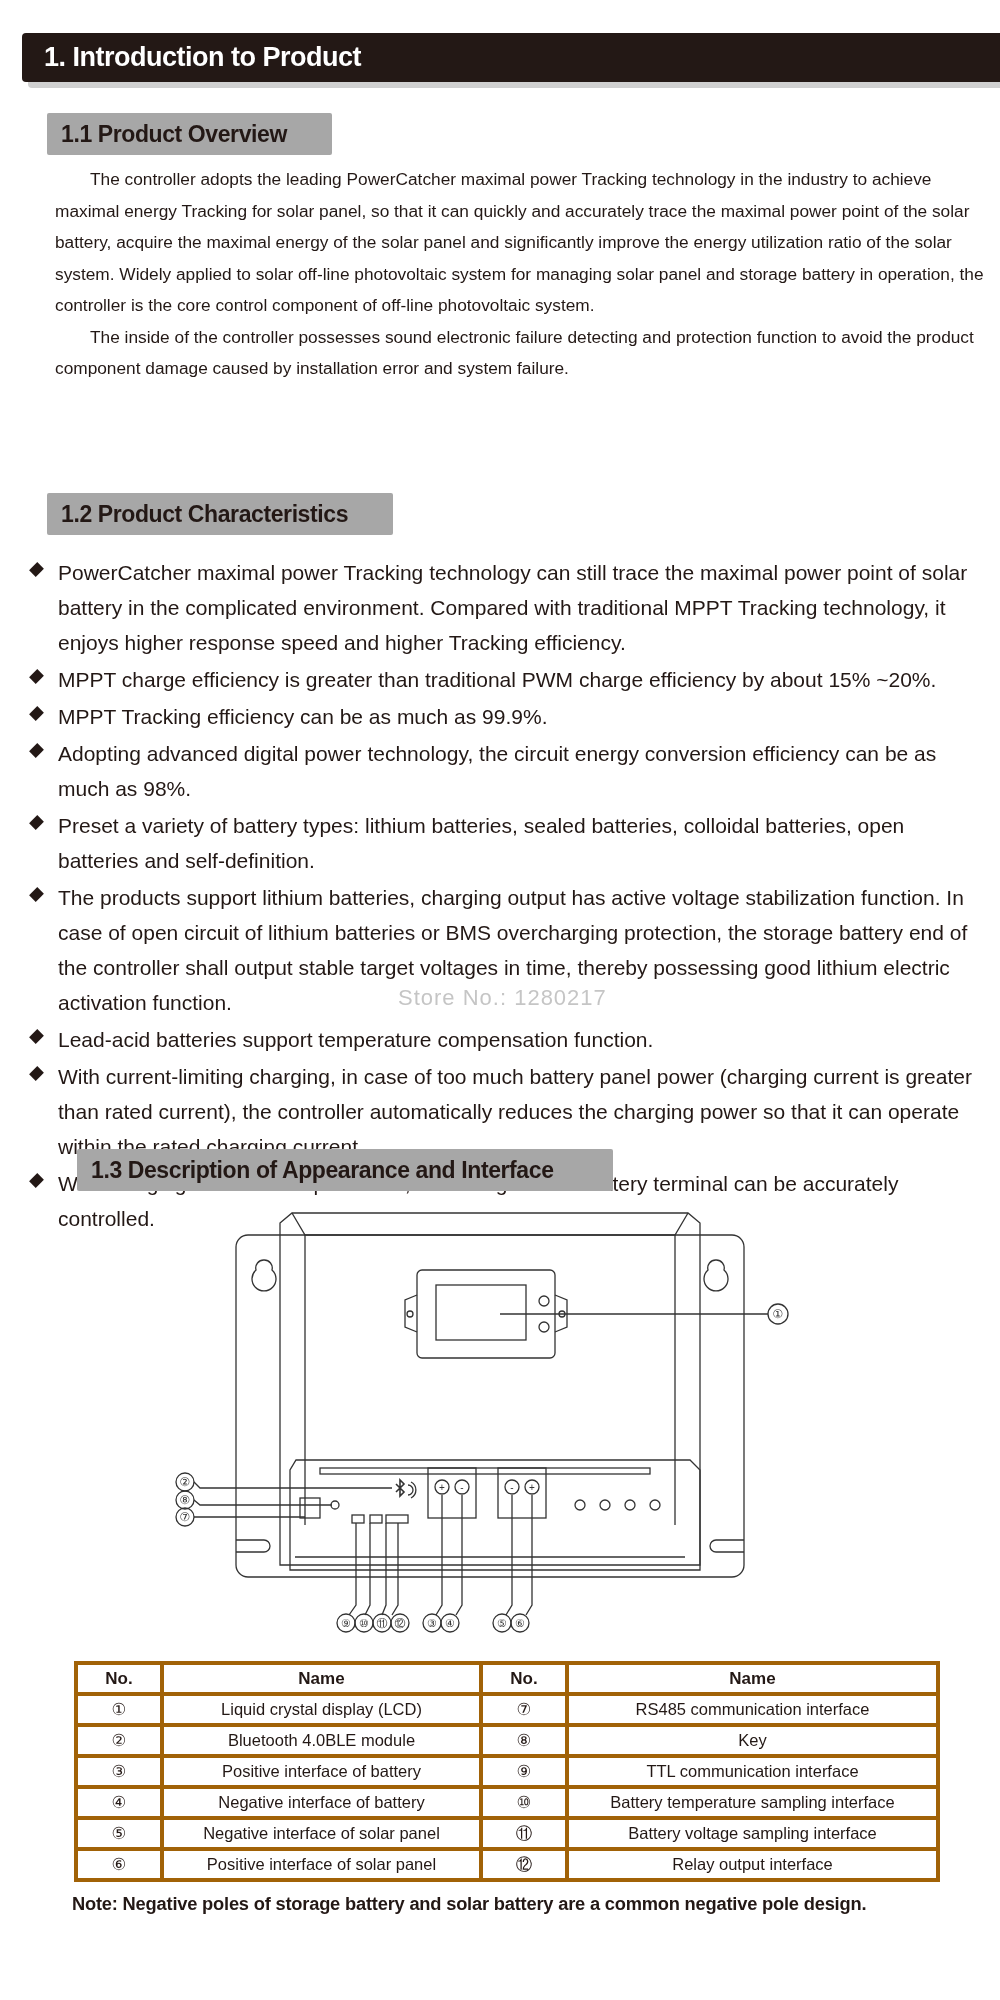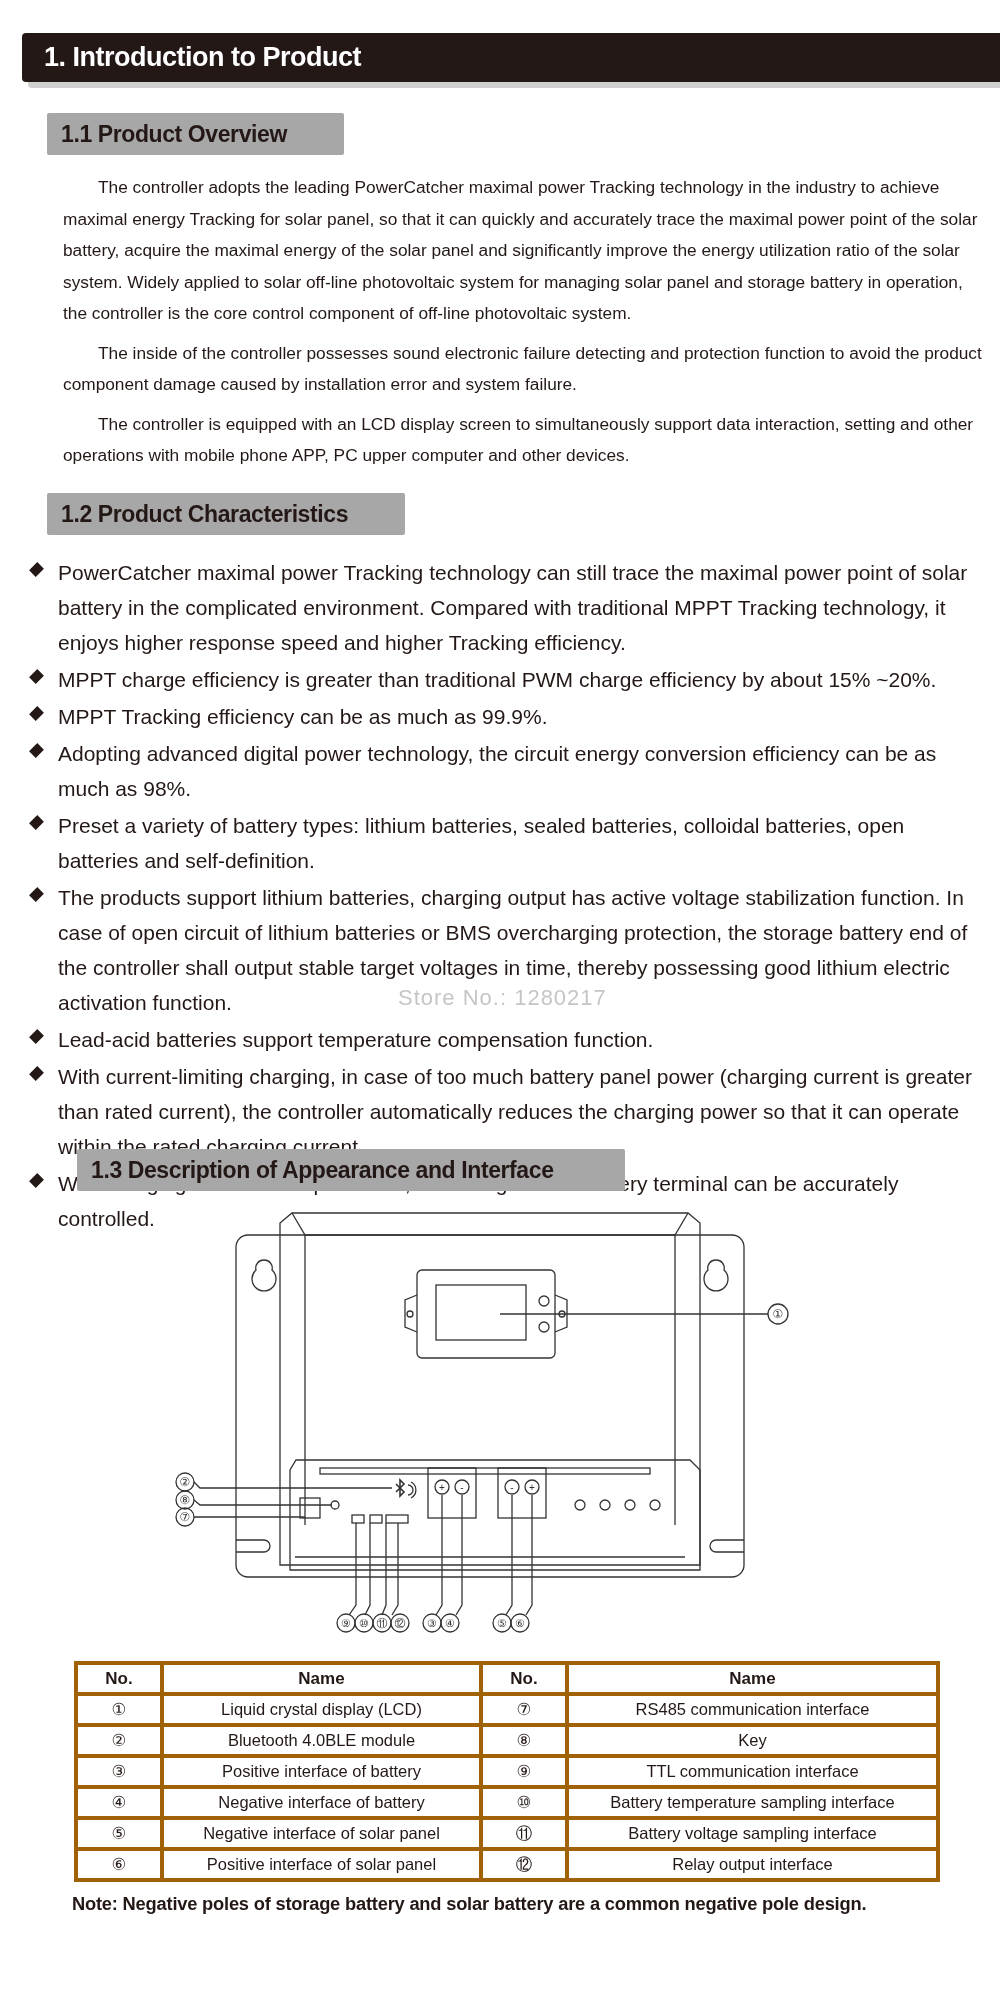--- a/index.html
+++ b/index.html
@@ -2,25 +2,25 @@
 <html><head>
 <meta charset="utf-8">
 <style>
   html, body { margin: 0; padding: 0; background: #ffffff; }
   body { width: 1000px; height: 2000px; position: relative; overflow: hidden;
          font-family: "Liberation Sans", sans-serif; color: #231815; }
   .h1 { position: absolute; left: 22px; top: 33px; width: 957px; height: 49px;
         background: #231815; border-radius: 4px; box-shadow: 6px 6px 0 #d0d0d0; padding-left: 32px; }
   .h1 span { position: absolute; left: 22px; top: 9px; color: #fff; font-weight: bold;
              font-size: 27px; letter-spacing: -0.5px; }
-  .h2 { position: absolute; background: #a7a7a7; border-radius: 2px; height: 42px; padding-left: 12px; }
+  .h2 { position: absolute; background: #a7a7a7; border-radius: 2px; height: 42px; }
   .h2 span { position: absolute; left: 14px; top: 8px; font-weight: bold; font-size: 23px;
              color: #231815; letter-spacing: -0.4px; }
   .para { position: absolute; left: 55px; width: 935px; font-size: 17.3px; line-height: 31.5px; }
-  .para p { margin: 8px; text-indent: 35px; }
+  .para p { margin: 0; text-indent: 35px; }
   .bullets { position: absolute; left: 30px; top: 555px; width: 960px; margin: 0; padding: 0; list-style: none; }
   .bullets li { position: relative; padding-left: 28px; font-size: 21px; line-height: 35px; margin-bottom: 2px; }
   .bullets .dia { position: absolute; left: 1px; top: 9px; width: 11px; height: 11px;
                   background: #231815; transform: rotate(45deg) scale(0.85,1.05); }
   .watermark { position: absolute; left: 398px; top: 985px; font-size: 22px; color: rgba(150,150,150,0.55);
                letter-spacing: 1px; }
   .diagram { position: absolute; left: 160px; top: 1205px; width: 640px; height: 440px; }
   table.parts { position: absolute; left: 74px; top: 1661px; width: 866px; border-collapse: collapse;
                 font-size: 16.5px; }
   table.parts th, table.parts td { border: 4px solid #a16207; text-align: center; height: 27px; padding: 0; }
@@ -35,21 +35,20 @@
   <span>1. Introduction to Product</span>
 </div>
 
 <div class="h2" style="left:47px; top:113px; width:285px;">
   <span>1.1 Product Overview</span>
 </div>
 
 <div class="para" style="top:164px;">
   <p>The controller adopts the leading PowerCatcher maximal power Tracking technology in the industry to achieve maximal energy Tracking for solar panel, so that it can quickly and accurately trace the maximal power point of the solar battery, acquire the maximal energy of the solar panel and significantly improve the energy utilization ratio of the solar system. Widely applied to solar off-line photovoltaic system for managing solar panel and storage battery in operation, the controller is the core control component of off-line photovoltaic system.</p>
   <p>The inside of the controller possesses sound electronic failure detecting and protection function to avoid the product component damage caused by installation error and system failure.</p>
-  <p>The controller is equipped with an LCD display screen to simultaneously support data interaction, setting and other operations with mobile phone APP, PC upper computer and other devices.</p>
 </div>
 
 <div class="h2" style="left:47px; top:493px; width:346px;">
   <span>1.2 Product Characteristics</span>
 </div>
 
 <ul class="bullets">
   <li><span class="dia"></span><span>PowerCatcher maximal power Tracking technology can still trace the maximal power point of solar battery in the complicated environment. Compared with traditional MPPT Tracking technology, it enjoys higher response speed and higher Tracking efficiency.</span></li>
   <li><span class="dia"></span><span>MPPT charge efficiency is greater than traditional PWM charge efficiency by about 15% ~20%.</span></li>
   <li><span class="dia"></span><span>MPPT Tracking efficiency can be as much as 99.9%.</span></li>

